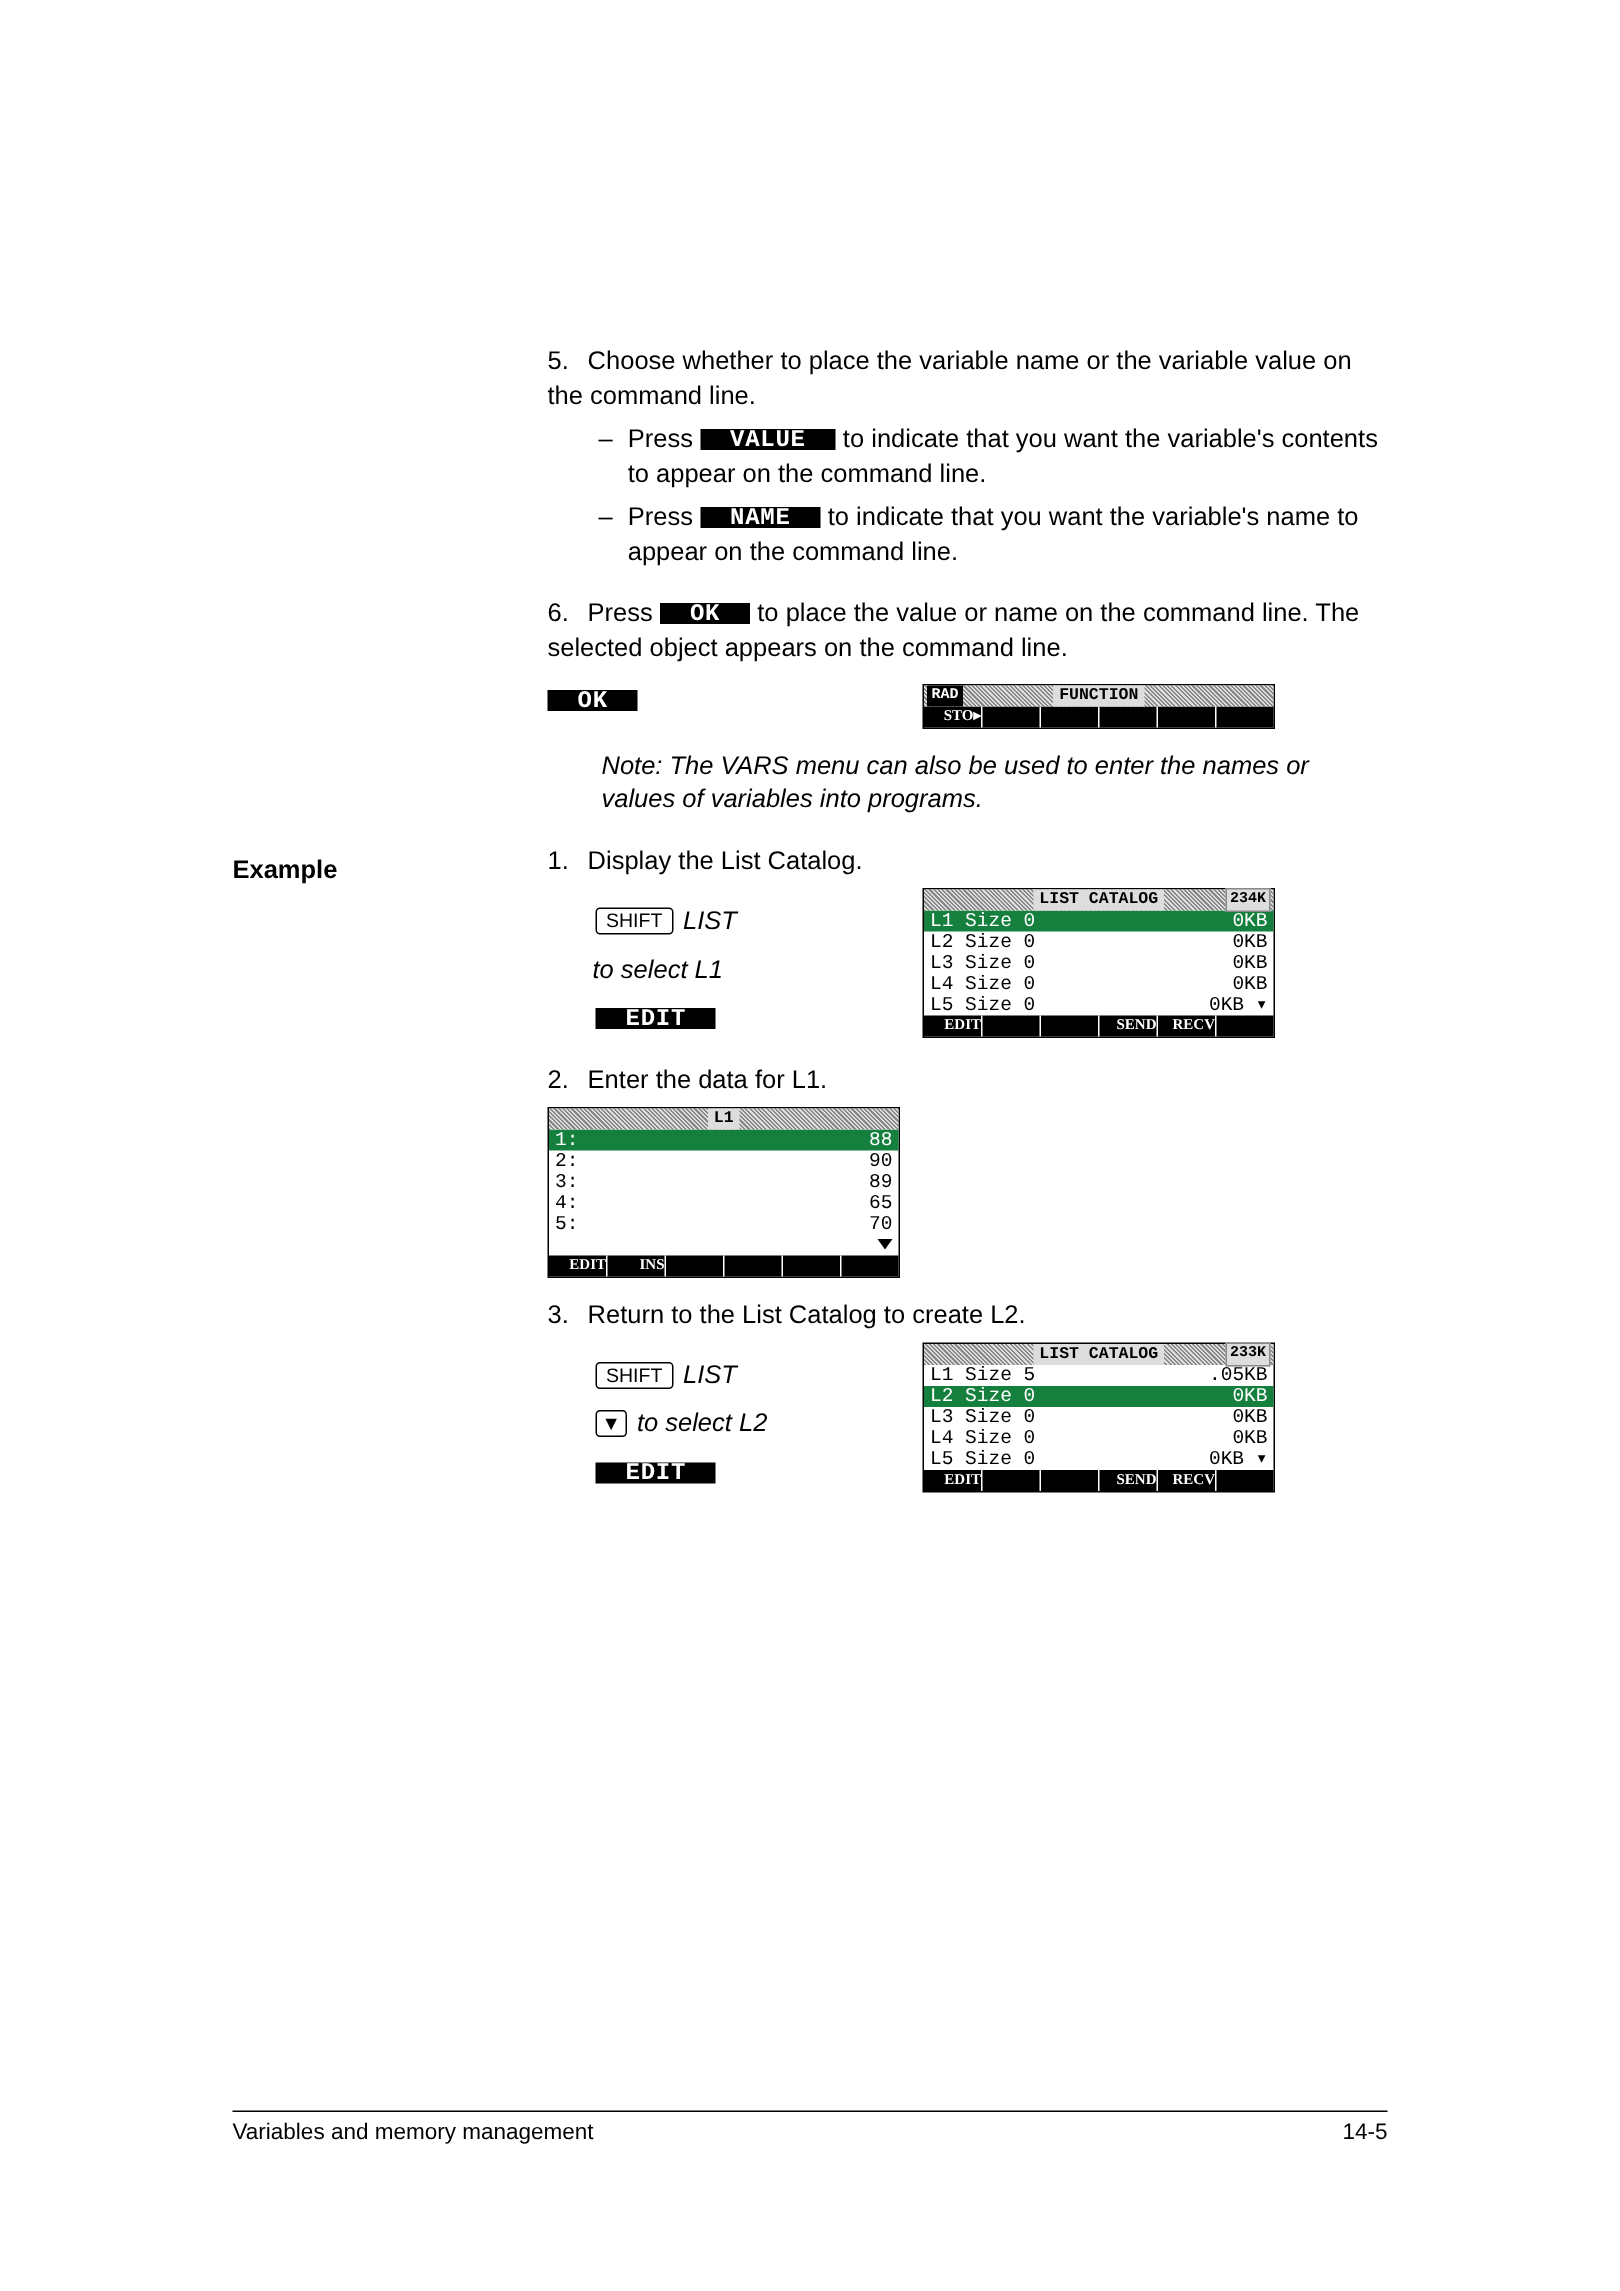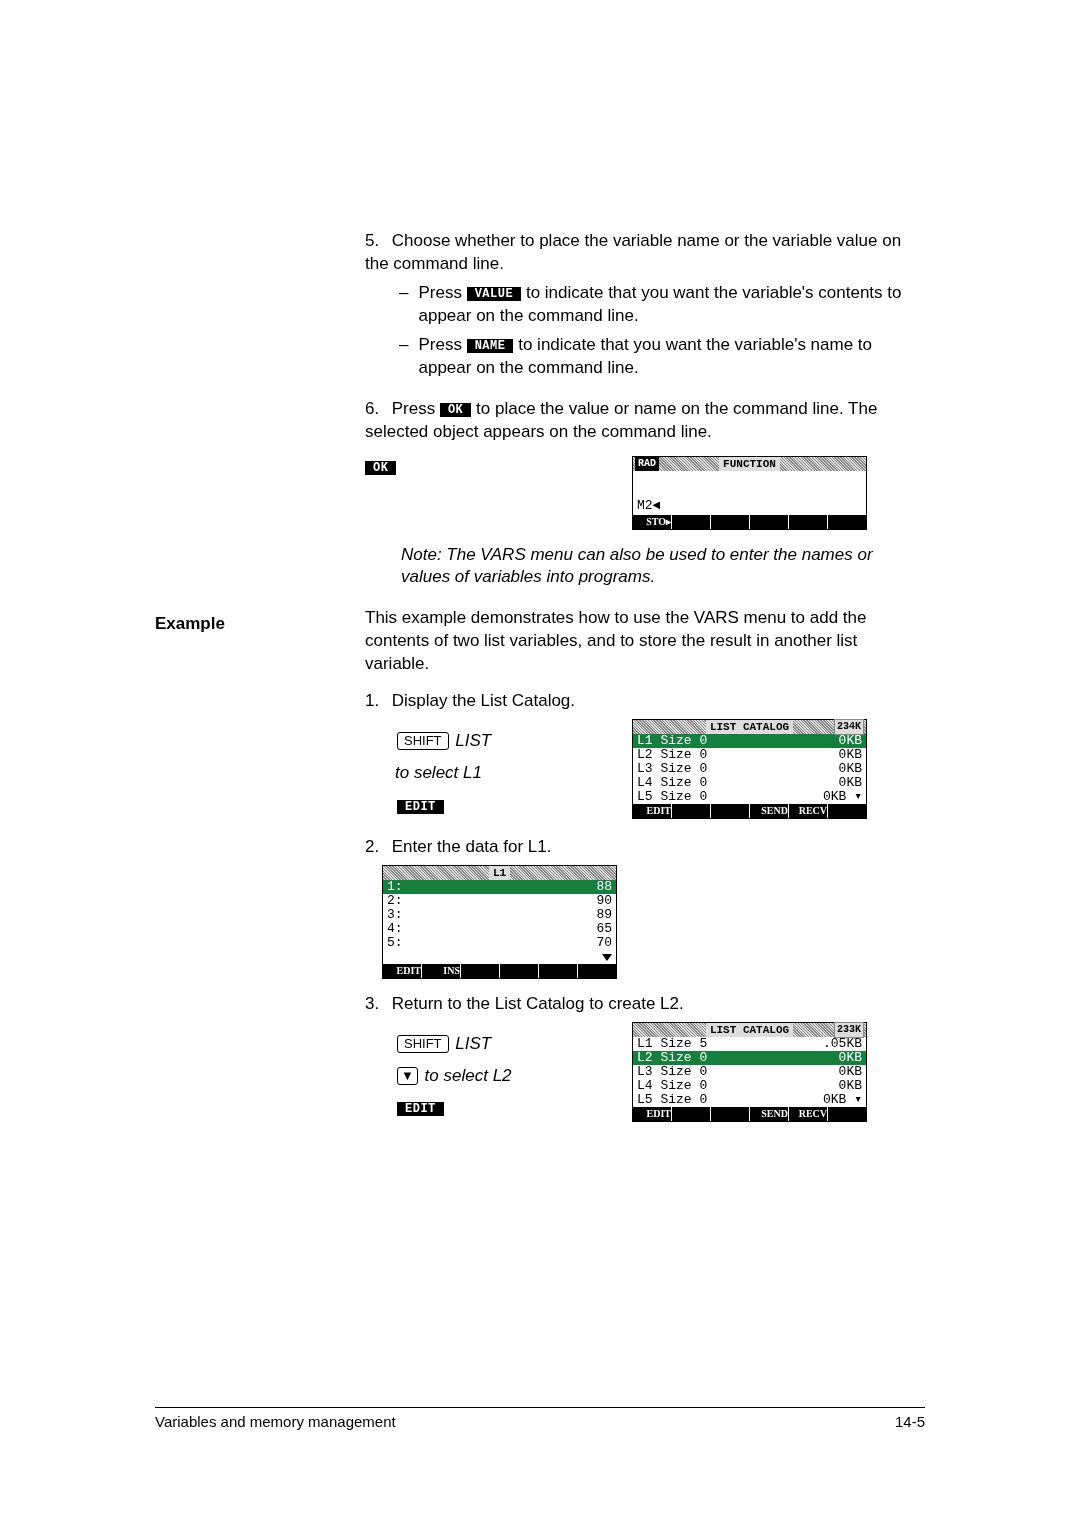--- a/index.html
+++ b/index.html
@@ -33,23 +33,23 @@
   ol.main-list > li { margin-bottom: 18px; position: relative; }
   .li-num { display: inline-block; width: 22px; }
   .sub { margin: 6px 0 0 34px; }
   .sub-item { display: flex; gap: 10px; margin-bottom: 6px; }
   .dash { width: 12px; text-align: left; }
   .softlbl {
     display: inline-block;
     background: #000;
     color: #fff;
     font-family: "Courier New", monospace;
-    font-size: 12px;
+    font-size: 16px;
     font-weight: bold;
-    padding: 0 8px;
+    padding: 0 20px;
     line-height: 14px;
     vertical-align: 1px;
     letter-spacing: 0.5px;
   }
   .hardkey {
     display:inline-block;
     border:1px solid #000;
     border-radius:3px;
     padding:0 6px;
     font-size:13px;
@@ -117,21 +117,21 @@
     font-size:10px;
     border-right:1px solid #fff;
     line-height:14px;
     font-weight:bold;
     font-family:Liberation Serif, serif;
   }
   .calc-soft > div:last-child { border-right:none; }
   .arrow-down { text-align:right; padding-right:4px; font-size:11px; }
   .row-block { display:flex; gap:20px; align-items:flex-start; margin-top:6px; }
   .row-block .left { flex:0 0 230px; }
-  .row-block .right { flex:0 0 235px;margin-left:17px; }
+  .row-block .right { flex:0 0 235px; }
   .keyseq { margin-top:6px; line-height:1.9; }
   .keyseq .softlbl, .keyseq .hardkey { margin: 0 2px; }
   .italic-label { font-style: italic; }
   .footer {
     position:absolute;
     bottom:95px;
     left:155px;
     right:155px;
     border-top:1px solid #000;
     padding-top:4px;
@@ -186,23 +186,20 @@
         <div class="row-block" style="margin-top:12px;">
           <div class="left">
             <span class="softlbl">OK</span>
           </div>
           <div class="right">
             <div class="calc-screen">
               <div class="calc-title">
                 <span class="rad">RAD</span>
                 <span class="title-txt">FUNCTION</span>
               </div>
-              <div class="calc-body">
-                <div>M2◄</div>
-              </div>
               <div class="calc-soft">
                 <div>STO▸</div>
                 <div></div>
                 <div></div>
                 <div></div>
                 <div></div>
                 <div></div>
               </div>
             </div>
           </div>
@@ -213,21 +210,20 @@
     </ol>
   </div>
 
   <div class="clear"></div>
 
   <div style="display:flex; gap:30px; margin-top:4px;">
     <div class="leftcol">
       <div class="heading-left">Example</div>
     </div>
     <div style="flex:1;">
-      <div style="margin-bottom:14px;">This example demonstrates how to use the VARS menu to add the contents of two list variables, and to store the result in another list variable.</div>
 
       <div style="margin-bottom:14px;">
         <span class="li-num">1.</span>
         <span>Display the List Catalog.</span>
         <div class="row-block">
           <div class="left keyseq" style="padding-left:30px;">
             <span class="hardkey">SHIFT</span>
             <span class="italic-label">LIST</span><br>
             <span class="italic-label">to select L1</span><br>
             <span class="softlbl">EDIT</span>

